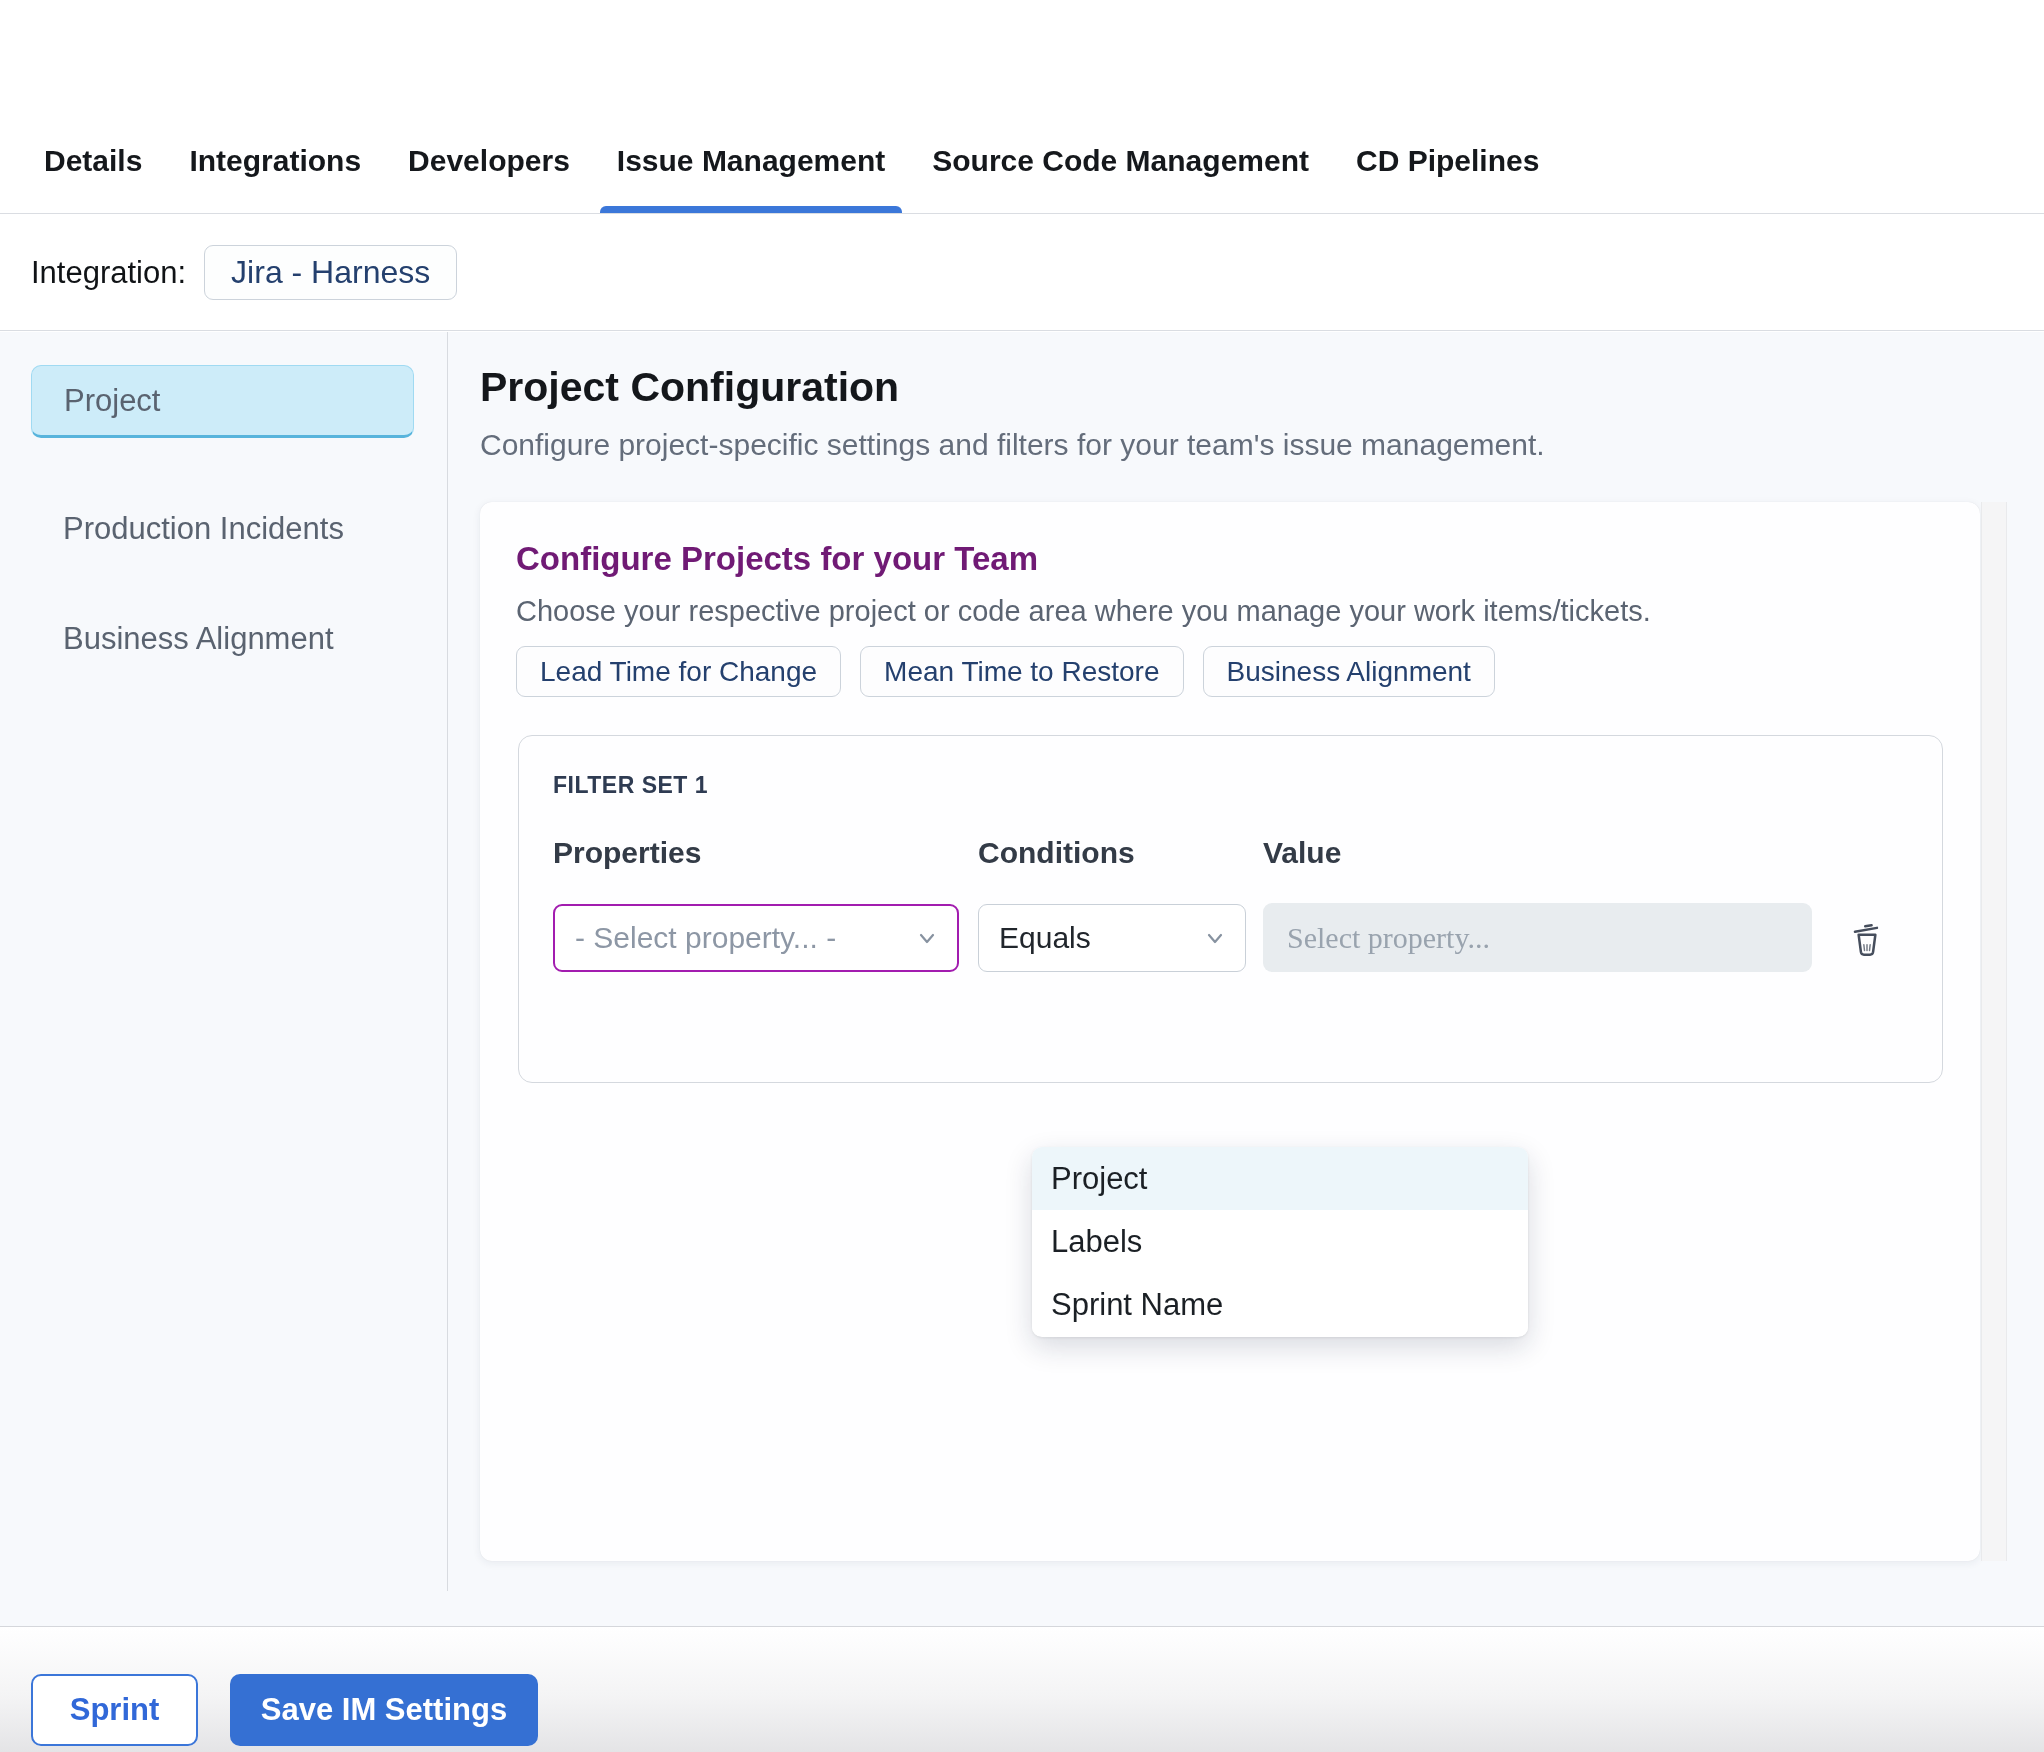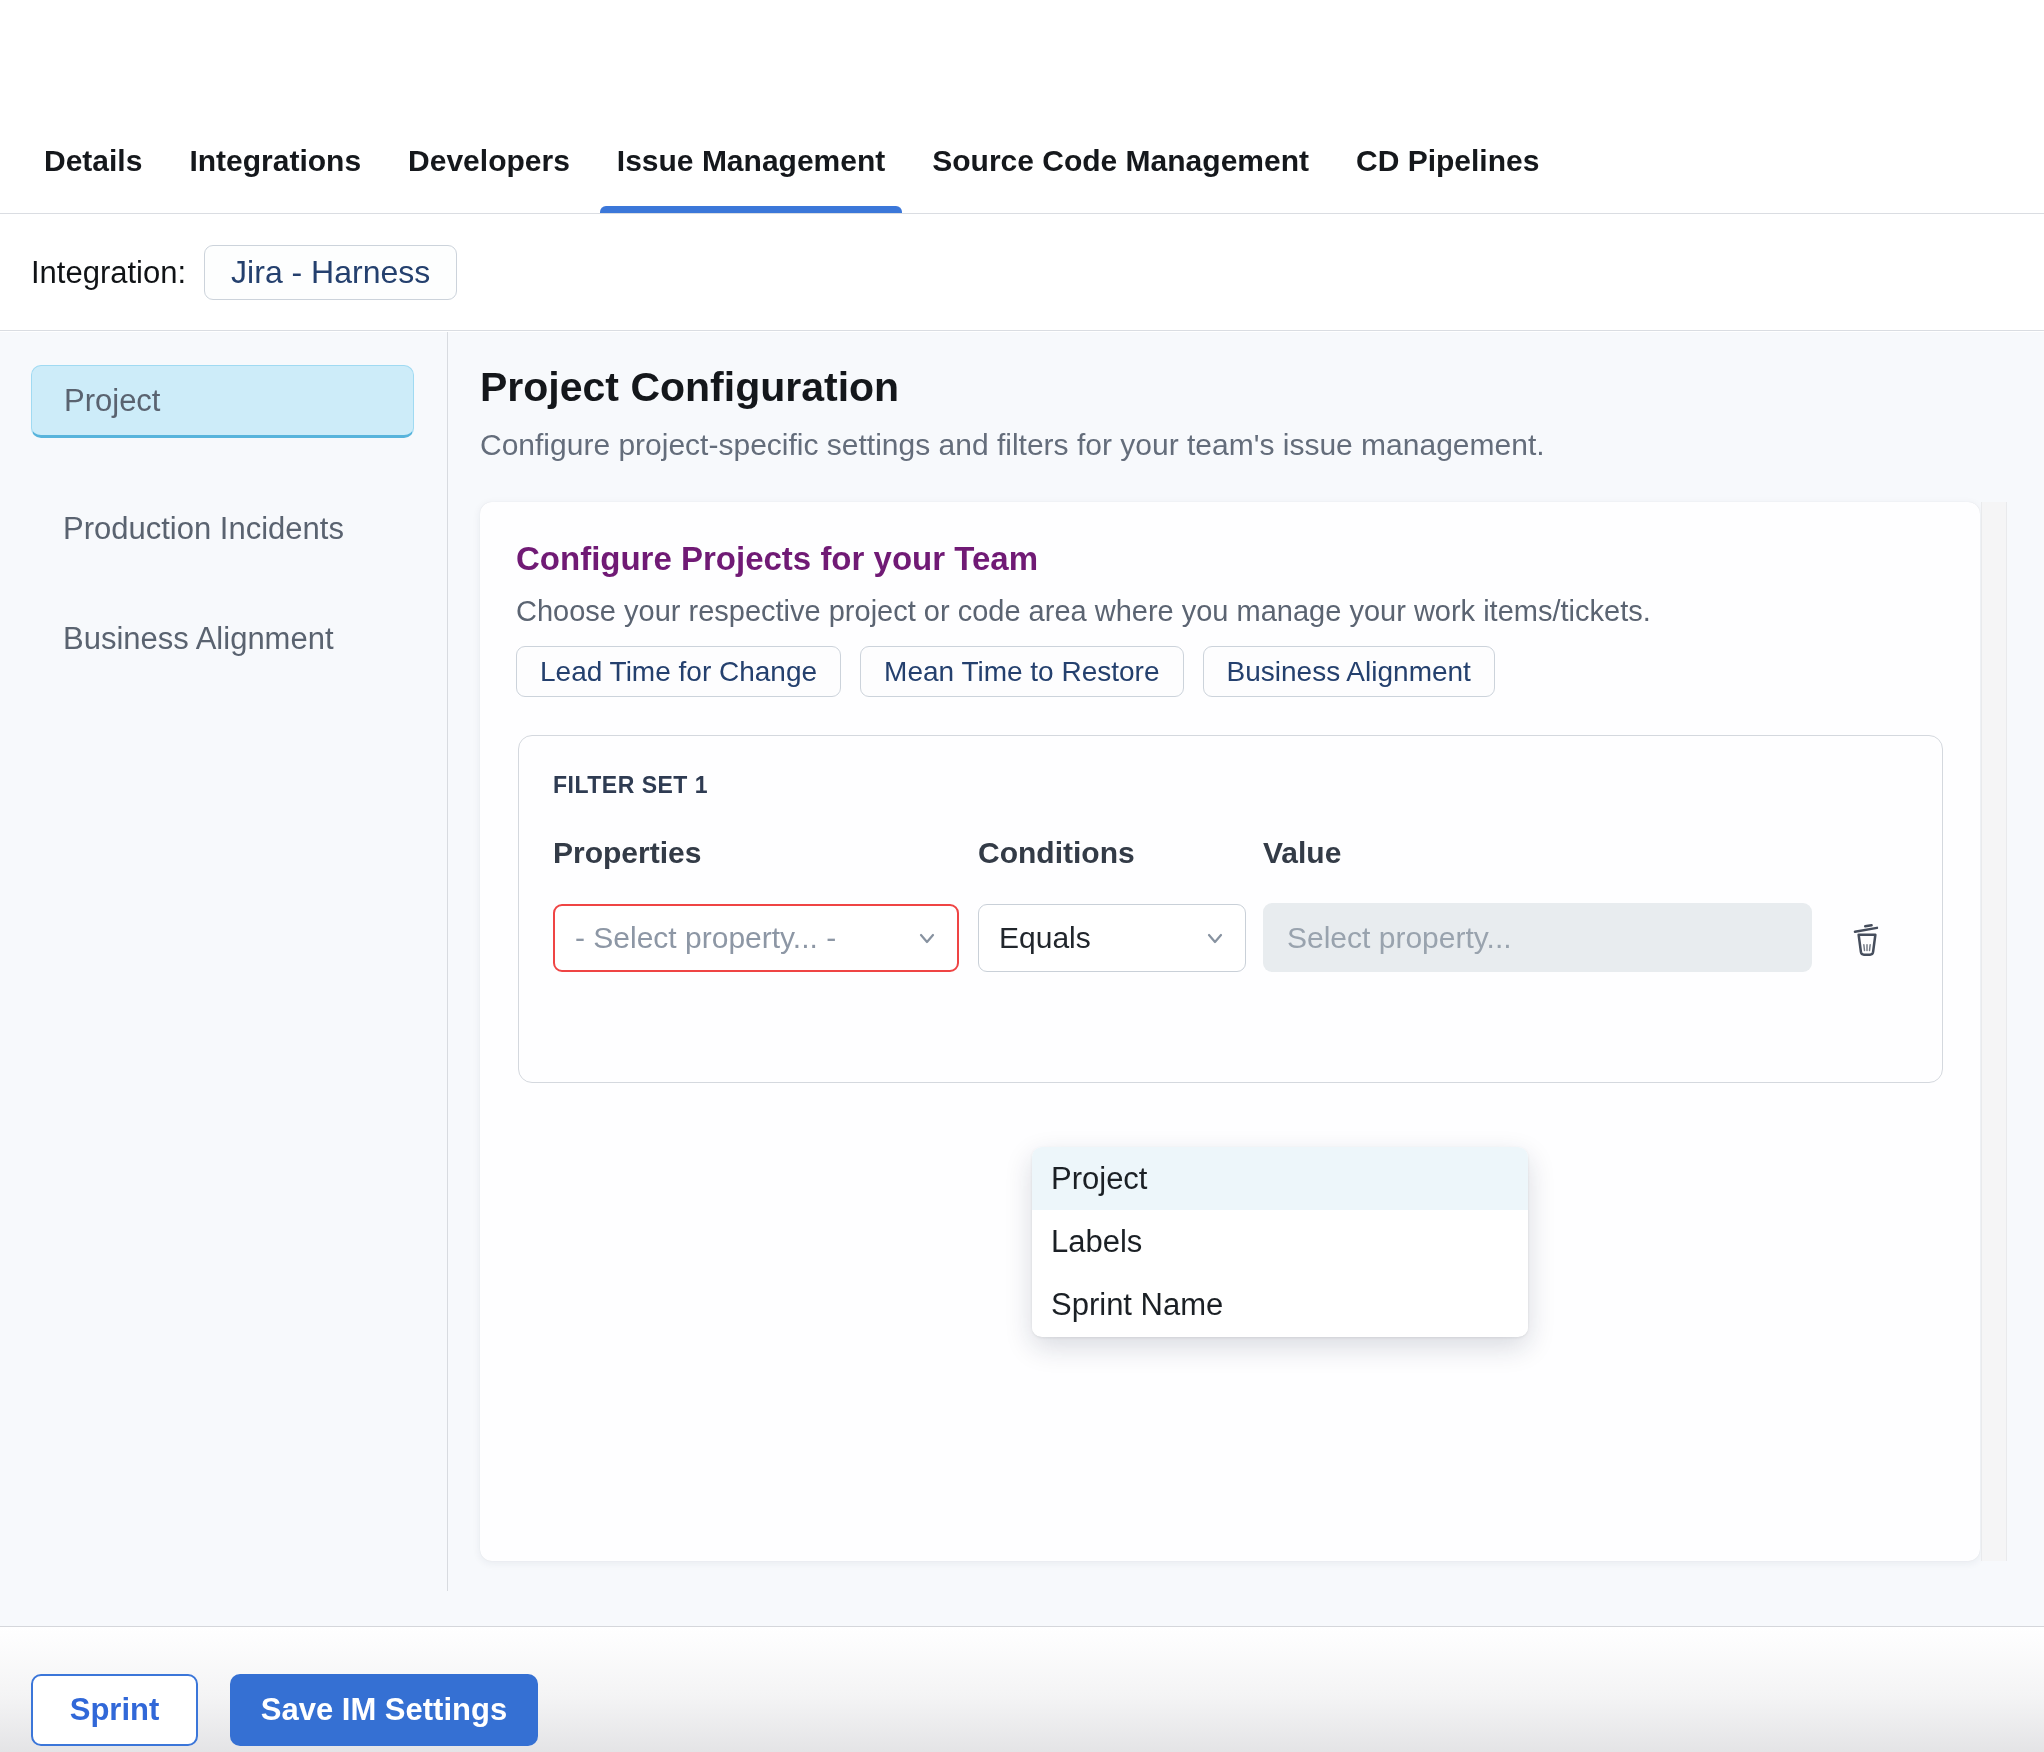--- a/index.html
+++ b/index.html
@@ -61,29 +61,29 @@
           border:1px solid #ccd3db; border-radius:9px; font-size:28px; color:#24406e; cursor:pointer; }
 
   .filter-card { position:absolute; left:38px; top:233px; width:1425px; height:348px;
           border:1px solid #d4d8de; border-radius:14px; background:transparent; }
   .filter-title { position:absolute; left:34px; top:36px; font-size:23px; font-weight:700;
           color:#2e3b52; letter-spacing:0.5px; }
   .col-label { position:absolute; top:100px; font-size:30px; font-weight:700; color:#333b47; }
   .col-label.c1 { left:34px; } .col-label.c2 { left:459px; } .col-label.c3 { left:744px; }
   .select-box { position:absolute; display:flex; align-items:center; justify-content:space-between;
           background:#fff; border-radius:9px; padding:0 18px 0 20px; cursor:pointer; }
-  .prop-select { left:34px; width:406px; top:168px; height:68px; border:2px solid #ef4444; }
+  .prop-select { left:34px; width:406px; top:168px; height:68px; border:2px solid #a21caf; }
   .cond-select { left:459px; width:268px; top:168px; height:68px; border:1px solid #c9d0d8; }
   .select-placeholder { font-size:30px; color:#8d97a5; }
   .select-value { font-size:30px; color:#21262c; }
   .chev { flex:0 0 auto; margin-left:10px; }
 
   .value-input { position:absolute; left:744px; width:549px; top:167px; height:69px;
           background:#e8ecef; border:none; border-radius:9px; padding:0 24px;
-          font-size:30px; color:#2a313a; font-family:Liberation Sans, sans-serif; }
+          font-size:30px; color:#2a313a; font-family:Liberation Serif, serif; }
   .value-input::placeholder { color:#99a3ae; opacity:1; }
 
   .trash-btn { position:absolute; left:1322px; top:178px; width:52px; height:52px; border:none;
           background:transparent; cursor:pointer; display:flex; align-items:center; justify-content:center; }
 
   
   .dropdown { position:absolute; left:552px; top:645px; width:496px; height:190px; background:#fff;
           border-radius:10px; box-shadow:0 10px 28px rgba(20,30,60,0.16), 0 1px 3px rgba(0,0,0,0.08);
           overflow:hidden; z-index:5; }
   .dd-option { height:63px; display:flex; align-items:center; padding-left:19px; font-size:31px;

